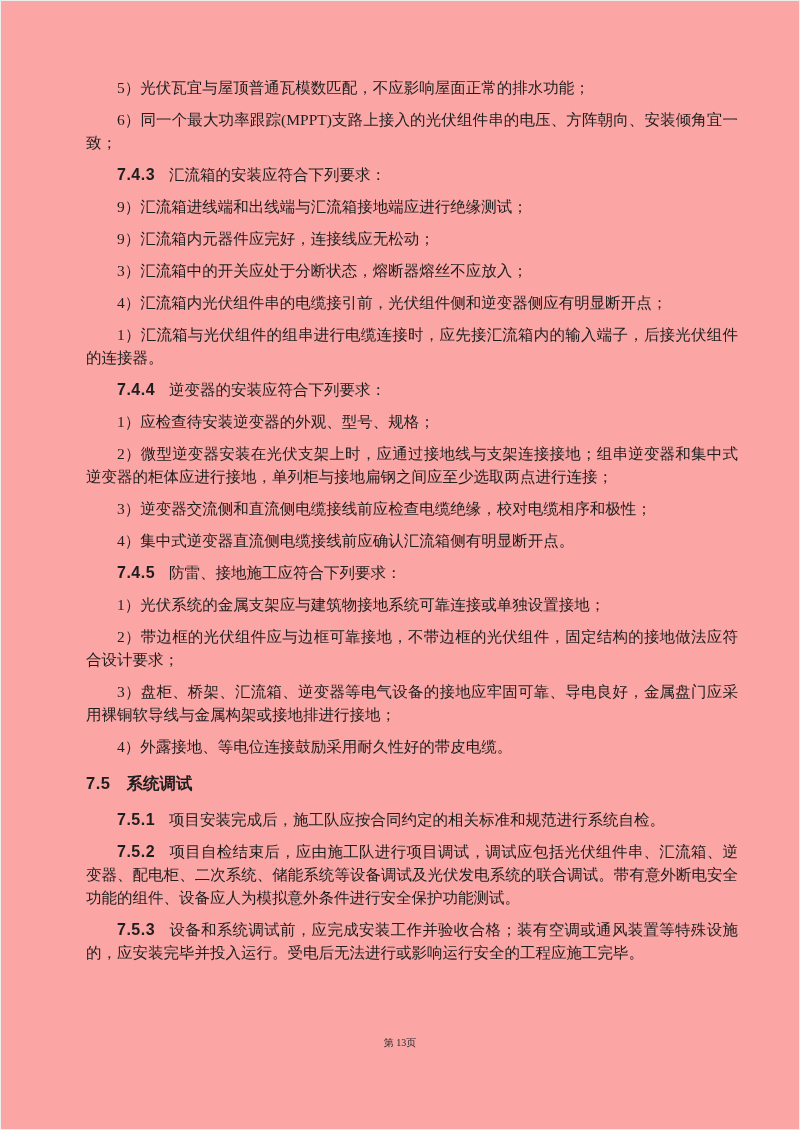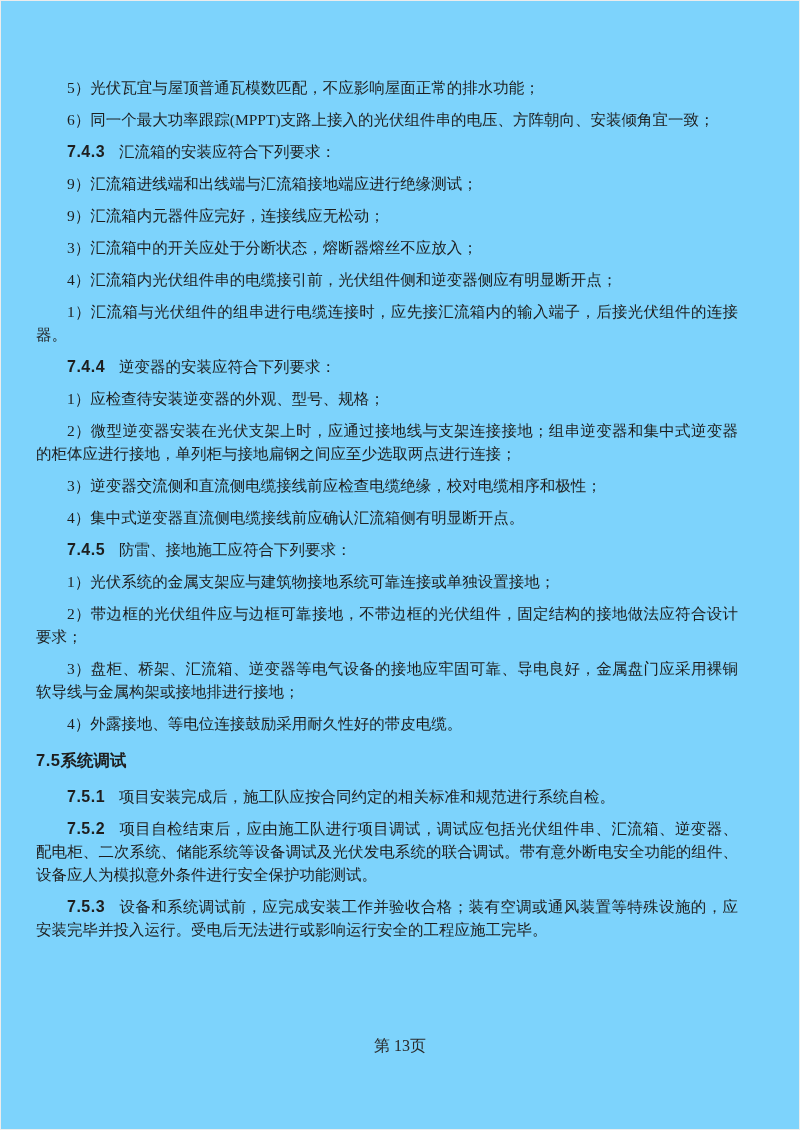--- a/index.html
+++ b/index.html
@@ -5,22 +5,22 @@
   html, body {
     margin: 0;
     padding: 0;
     background: #ffffff;
   }
   .page {
     position: relative;
     width: 800px;
     height: 1130px;
     box-sizing: border-box;
-    padding: 76px 62px 0 36px;
-    background: #7dd3fc;
+    padding: 76px 62px 0 86px;
+    background: #fca5a5;
     box-shadow: inset 0 0 0 1px #ececec;
     font-family: "Liberation Serif", "DejaVu Serif", serif;
     color: #1e1e1e;
     overflow: hidden;
   }
   p.para {
     margin: 0 0 9px 0;
     font-size: 15.5px;
     line-height: 23px;
     text-align: justify;
@@ -35,29 +35,30 @@
   }
   p.section-heading {
     margin: 13px 0 13px 0;
     font-size: 16.5px;
     line-height: 24px;
     text-indent: 0;
     font-weight: bold;
     font-family: "Liberation Sans", "DejaVu Sans", sans-serif;
   }
   p.section-heading .num {
+    margin-right: 16px;
     letter-spacing: 0.5px;
   }
   .footer {
     position: absolute;
     left: 0;
     right: 0;
     top: 1036px;
     text-align: center;
-    font-size: 16px;
+    font-size: 10px;
     color: #2a2a2a;
   }
 </style>
 </head>
 <body>
 
 <div class="page">
 
   <p class="para">5）光伏瓦宜与屋顶普通瓦模数匹配，不应影响屋面正常的排水功能；</p>
   <p class="para">6）同一个最大功率跟踪(MPPT)支路上接入的光伏组件串的电压、方阵朝向、安装倾角宜一致；</p>

